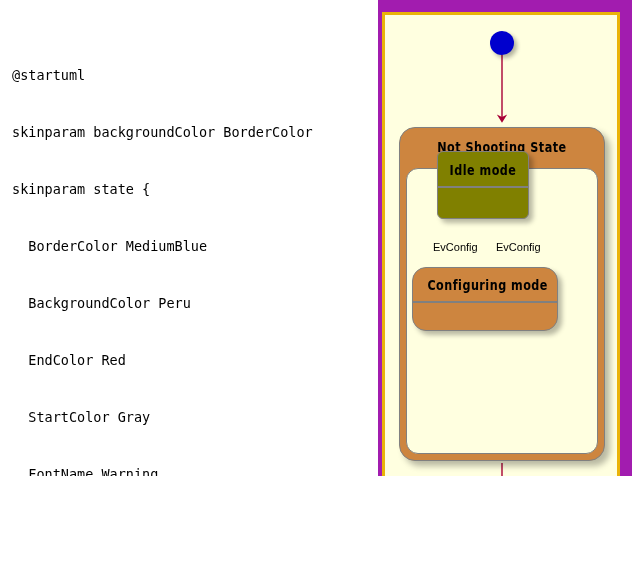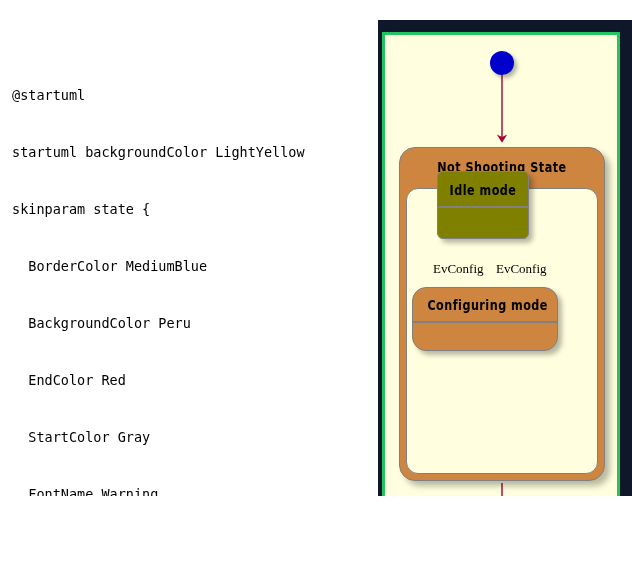--- a/index.html
+++ b/index.html
@@ -4,24 +4,23 @@
 <style>
   html, body {
     margin: 0;
     padding: 0;
     background: #ffffff;
   }
   #root {
     position: relative;
     width: 632px;
     height: 476px;
-    background: #0f172a;
+    background: #a21caf;
     overflow: hidden;
     font-family: "Liberation Sans", sans-serif;
-    margin-top: 20px;
   }
 
   
   #code-panel {
     position: absolute;
     left: 0; top: 0;
     width: 378px;
     height: 584px;
     background: #ffffff;
   }
@@ -39,21 +38,21 @@
   .code-line { height: 19px; white-space: pre; }
 
   
   #diagram-panel {
     position: absolute;
     left: 382px;
     top: 12px;
     width: 238px;
     height: 566px;
     background: #FFFFE0;
-    border: 3px solid #22c55e;
+    border: 3px solid #eab308;
     box-sizing: border-box;
     overflow: hidden;
   }
   #diagram-canvas {
     position: absolute;
     left: 0; top: 0;
     width: 232px;
     height: 560px;
   }
 
@@ -168,35 +167,35 @@
   #arrows {
     position: absolute;
     left: 0; top: 0;
     width: 232px;
     height: 560px;
     pointer-events: none;
   }
 
   .edge-label {
     position: absolute;
-    font-family: Liberation Serif, serif;
-    font-size: 13px;
+    font-family: Liberation Sans, sans-serif;
+    font-size: 11px;
     color: #000000;
     white-space: nowrap;
   }
 </style>
 </head>
 <body>
 
 <div id="root">
 
   <div id="code-panel">
     <div id="code-block">
       <div class="code-line">@startuml</div>
-      <div class="code-line">startuml backgroundColor LightYellow</div>
+      <div class="code-line">skinparam backgroundColor BorderColor</div>
       <div class="code-line">skinparam state {</div>
       <div class="code-line">  BorderColor MediumBlue</div>
       <div class="code-line">  BackgroundColor Peru</div>
       <div class="code-line">  EndColor Red</div>
       <div class="code-line">  StartColor Gray</div>
       <div class="code-line">  FontName Warning</div>
       <div class="code-line">}</div>
       
       
       

